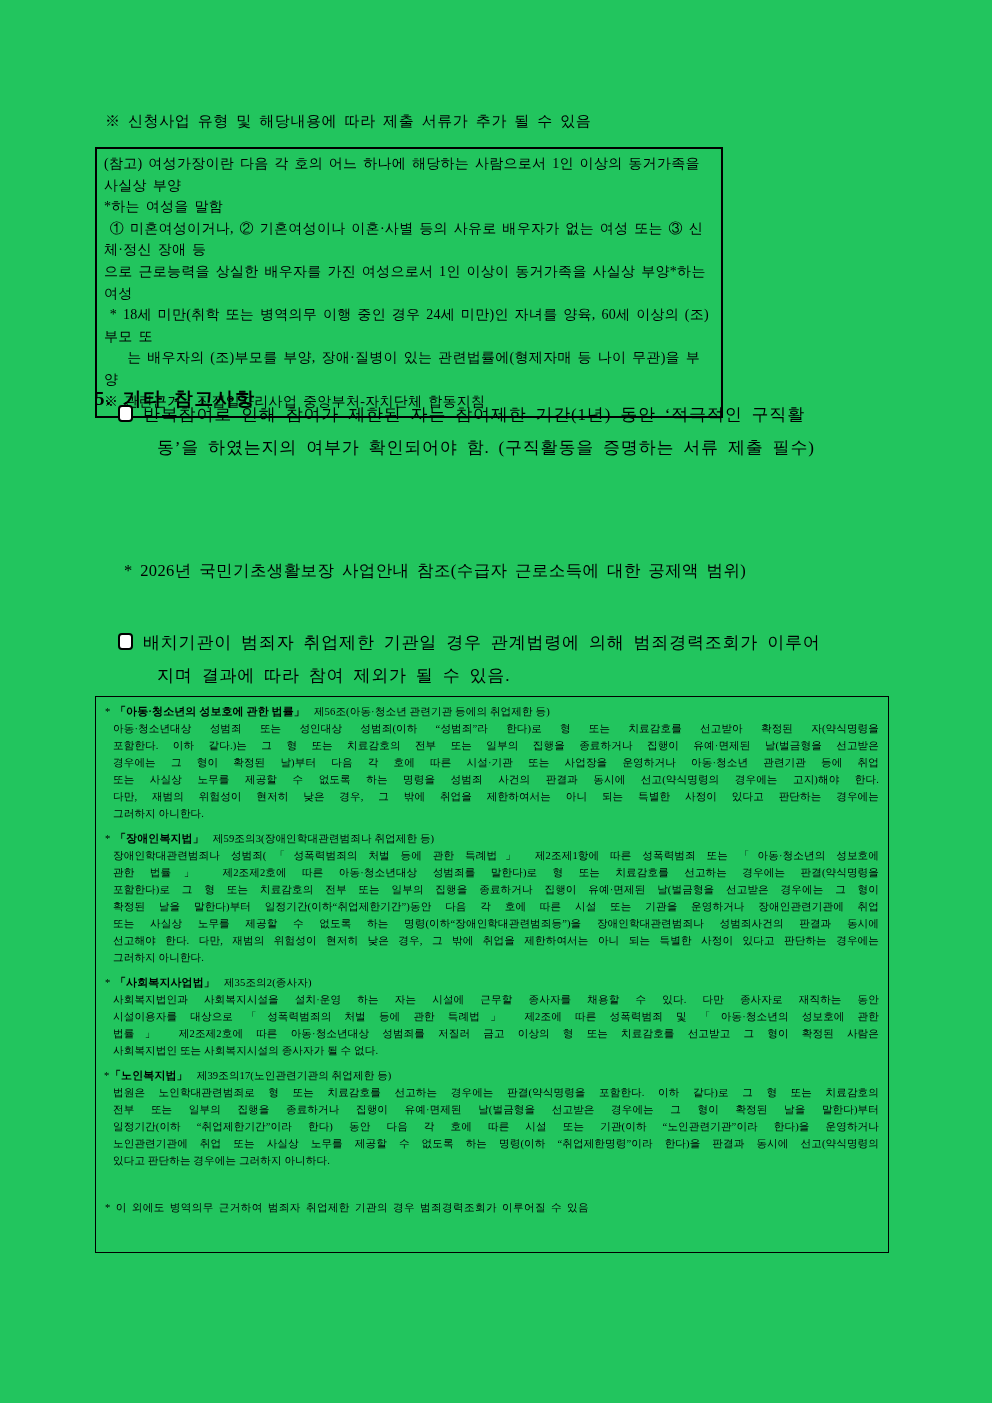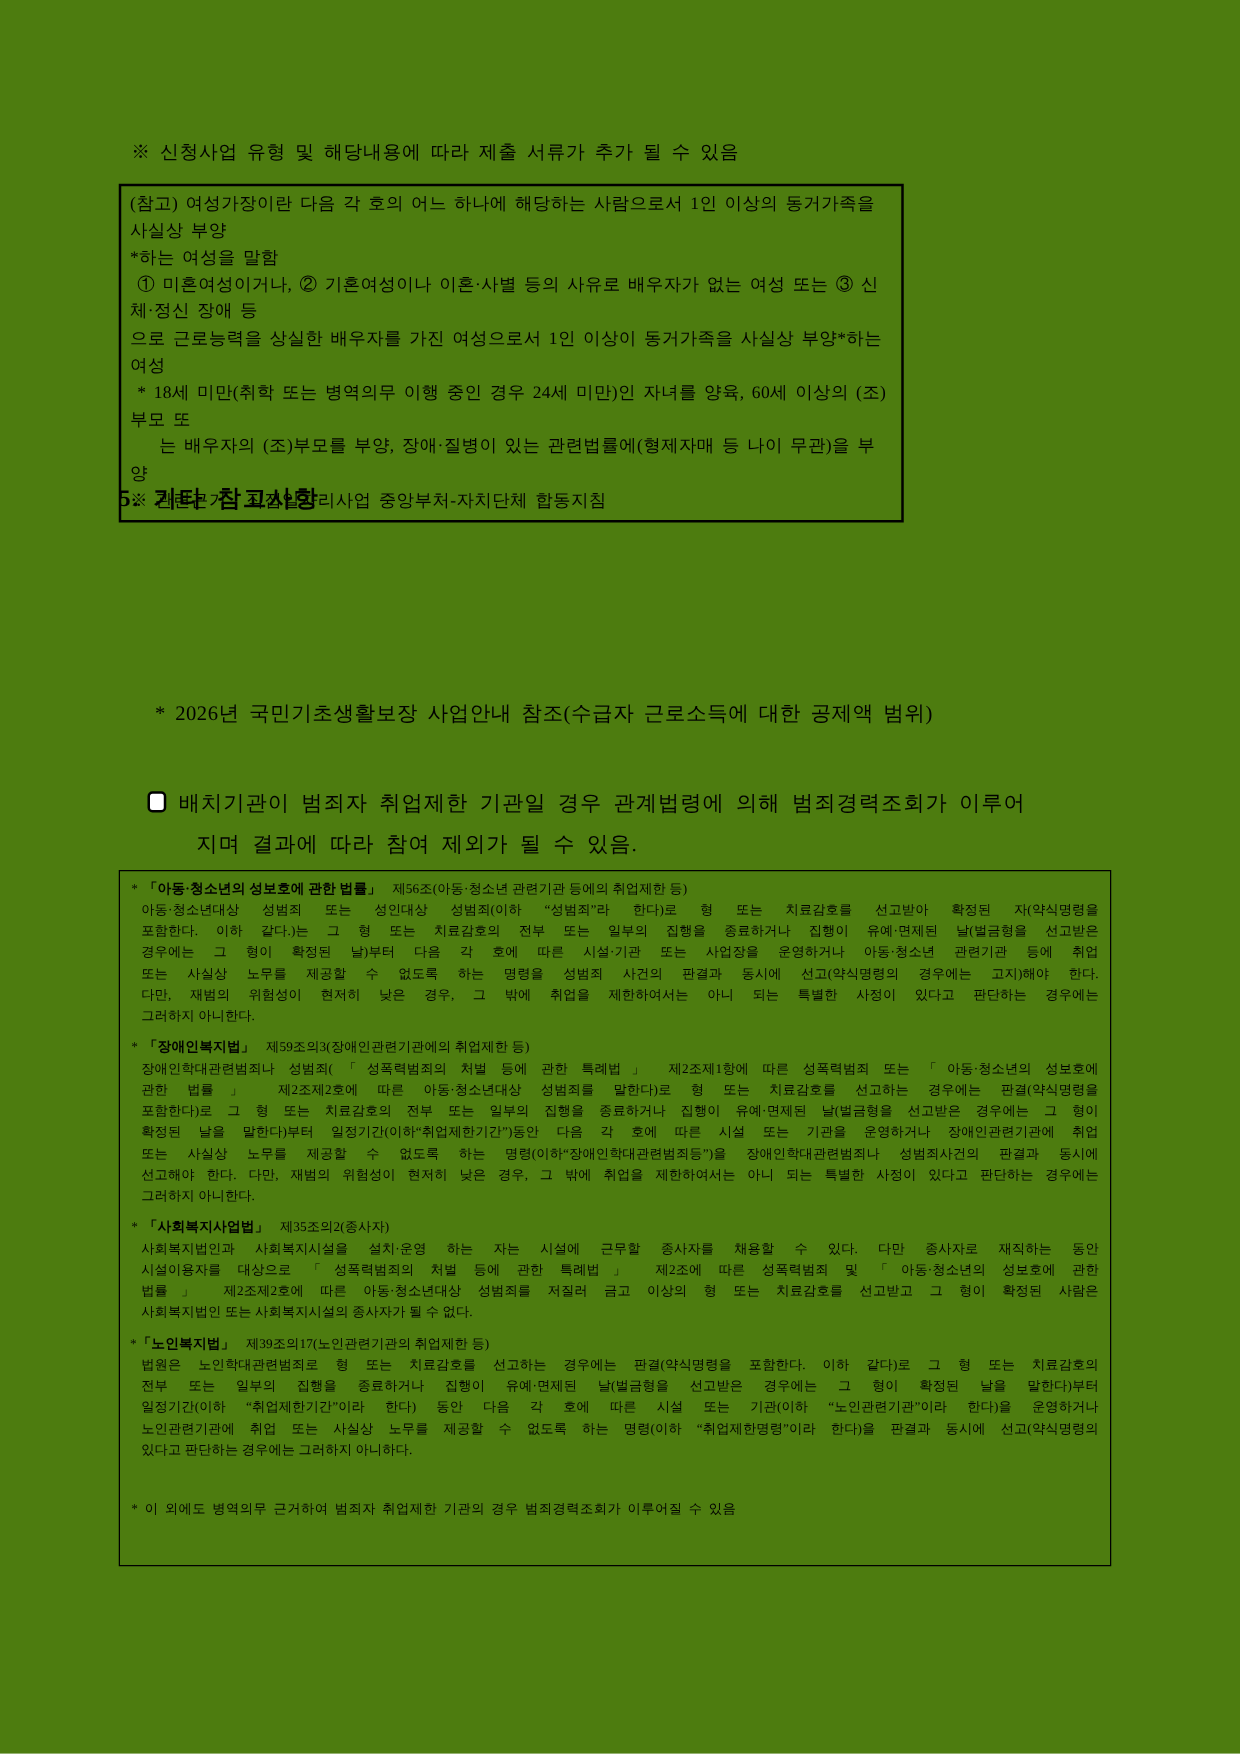--- a/index.html
+++ b/index.html
@@ -1,20 +1,20 @@
 <!DOCTYPE html>
 <html><head>
 <meta charset="utf-8">
 <style>
   html, body { margin: 0; padding: 0; background: #fff; }
   .page {
     position: relative;
     width: 992px;
     height: 1403px;
-    background: #4d7c0f;
+    background: #22c55e;
     color: #000000;
     font-family: "Liberation Serif", "DejaVu Serif", serif;
     overflow: hidden;
   }
   .line { white-space: pre-wrap; }
 
   
   .top-note {
     position: absolute; top: 112px; left: 105px;
     font-size: 15px; letter-spacing: 0.6px; word-spacing: 3px;
@@ -89,20 +89,27 @@
       <div class="line">*하는 여성을 말함</div>
       <div class="line"> ① 미혼여성이거나, ② 기혼여성이나 이혼·사별 등의 사유로 배우자가 없는 여성 또는 ③ 신체·정신 장애 등</div>
       <div class="line">으로 근로능력을 상실한 배우자를 가진 여성으로서 1인 이상이 동거가족을 사실상 부양*하는 여성</div>
       <div class="line"> * 18세 미만(취학 또는 병역의무 이행 중인 경우 24세 미만)인 자녀를 양육, 60세 이상의 (조)부모 또</div>
       <div class="line">    는 배우자의 (조)부모를 부양, 장애·질병이 있는 관련법률에(형제자매 등 나이 무관)을 부양</div>
       <div class="line">※ 관련근거 : 직접일자리사업 중앙부처-자치단체 합동지침</div>
     </div>
 
   <div class="sec5-heading">5. 기타 참고사항</div>
 
+  <div class="check-item item1">
+    <span class="checkbox"></span>
+    <div class="check-text">
+        <div class="line">반복참여로 인해 참여가 제한된 자는 참여제한 기간(1년) 동안 ‘적극적인 구직활</div>
+        <div class="line">동’을 하였는지의 여부가 확인되어야 함. (구직활동을 증명하는 서류 제출 필수)</div>
+      </div>
+  </div>
 
 
   <div class="sub-note note2">* 2026년 국민기초생활보장 사업안내 참조(수급자 근로소득에 대한 공제액 범위)</div>
 
   <div class="check-item item3">
     <span class="checkbox"></span>
     <div class="check-text">
         <div class="line">배치기관이 범죄자 취업제한 기관일 경우 관계법령에 의해 범죄경력조회가 이루어</div>
         <div class="line">지며 결과에 따라 참여 제외가 될 수 있음.</div>
       </div>
@@ -119,21 +126,21 @@
           <div class="line">포함한다. 이하 같다.)는 그 형 또는 치료감호의 전부 또는 일부의 집행을 종료하거나 집행이 유예·면제된 날(벌금형을 선고받은</div>
           <div class="line">경우에는 그 형이 확정된 날)부터 다음 각 호에 따른 시설·기관 또는 사업장을 운영하거나 아동·청소년 관련기관 등에 취업</div>
           <div class="line">또는 사실상 노무를 제공할 수 없도록 하는 명령을 성범죄 사건의 판결과 동시에 선고(약식명령의 경우에는 고지)해야 한다.</div>
           <div class="line">다만, 재범의 위험성이 현저히 낮은 경우, 그 밖에 취업을 제한하여서는 아니 되는 특별한 사정이 있다고 판단하는 경우에는</div>
           <div class="line">그러하지 아니한다.</div>
         </div>
     </div>
 
     <div class="sec">
       <div class="sec-head">
-        <span class="marker">*</span><span class="law">「장애인복지법」</span><span class="article">제59조의3(장애인관련기관에의 취업제한 등)</span>
+        <span class="marker">*</span><span class="law">「장애인복지법」</span><span class="article">제59조의3(장애인학대관련범죄나 취업제한 등)</span>
       </div>
       <div class="sec-body">
           <div class="line">장애인학대관련범죄나 성범죄(「성폭력범죄의 처벌 등에 관한 특례법」 제2조제1항에 따른 성폭력범죄 또는 「아동·청소년의 성보호에</div>
           <div class="line">관한 법률」 제2조제2호에 따른 아동·청소년대상 성범죄를 말한다)로 형 또는 치료감호를 선고하는 경우에는 판결(약식명령을</div>
           <div class="line">포함한다)로 그 형 또는 치료감호의 전부 또는 일부의 집행을 종료하거나 집행이 유예·면제된 날(벌금형을 선고받은 경우에는 그 형이</div>
           <div class="line">확정된 날을 말한다)부터 일정기간(이하“취업제한기간”)동안 다음 각 호에 따른 시설 또는 기관을 운영하거나 장애인관련기관에 취업</div>
           <div class="line">또는 사실상 노무를 제공할 수 없도록 하는 명령(이하“장애인학대관련범죄등”)을 장애인학대관련범죄나 성범죄사건의 판결과 동시에</div>
           <div class="line">선고해야 한다. 다만, 재범의 위험성이 현저히 낮은 경우, 그 밖에 취업을 제한하여서는 아니 되는 특별한 사정이 있다고 판단하는 경우에는</div>
           <div class="line">그러하지 아니한다.</div>
         </div>

